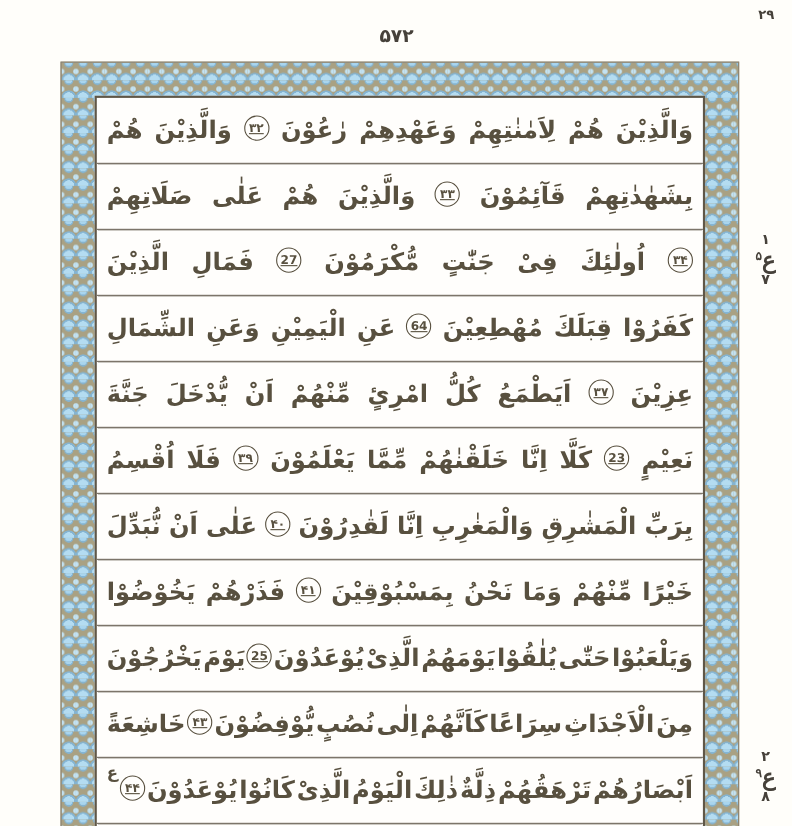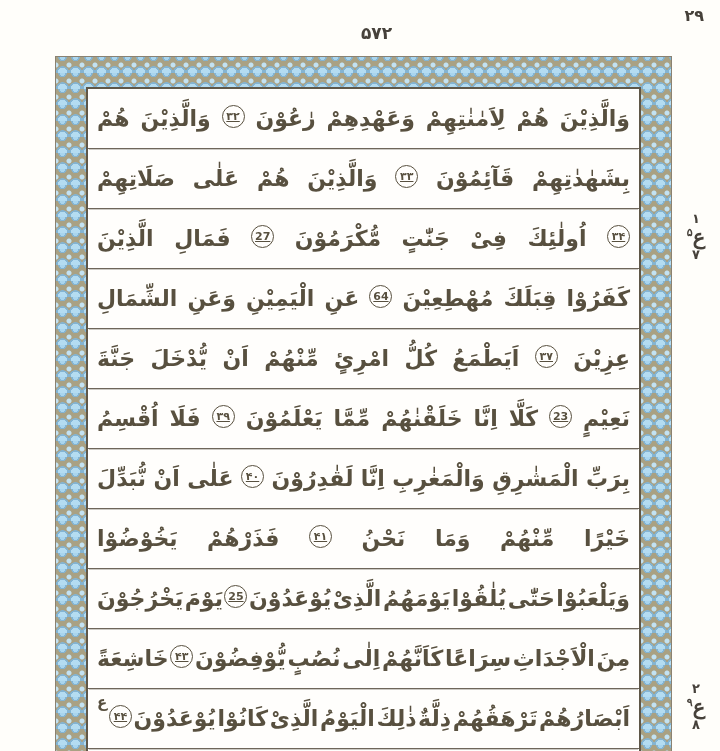--- a/index.html
+++ b/index.html
@@ -11,23 +11,23 @@
   }
   .page { position: relative; width: 720px; height: 751px; }
 
   
   .juz-marker {
     position: absolute; top: 6px; right: 16px;
     direction: rtl; display: flex; align-items: baseline; gap: 7px;
     font-size: 21px; font-weight: bold; color: #46413a;
     letter-spacing: -0.5px;
   }
-  .juz-marker .num { font-size: 16px; }
+  .juz-marker .num { font-size: 12px; }
   .page-number {
-    position: absolute; top: 23px; left: 68px; width: 617px;
+    position: absolute; top: 23px; left: 52px; width: 617px;
     text-align: center; font-size: 17px; font-weight: bold; color: #46413a;
   }
 
   
   .frame {
     position: absolute; left: 55px; top: 56px;
     width: 617px; height: 740px; 
     box-sizing: border-box;
     border: 1px solid #8a8272;
     background-color: #a9a183;
@@ -170,20 +170,21 @@
           <span class="ayah-marker">۴۰</span>
           <span class="word">عَلٰى</span>
           <span class="word">اَنْ</span>
           <span class="word">نُّبَدِّلَ</span>
         </div>
         <div class="line">
           <span class="word">خَيْرًا</span>
           <span class="word">مِّنْهُمْ</span>
           <span class="word">وَمَا</span>
           <span class="word">نَحْنُ</span>
+          <span class="word">بِمَسْبُوْقِيْنَ</span>
           <span class="ayah-marker">۴۱</span>
           <span class="word">فَذَرْهُمْ</span>
           <span class="word">يَخُوْضُوْا</span>
         </div>
         <div class="line">
           <span class="word">وَيَلْعَبُوْا</span>
           <span class="word">حَتّٰى</span>
           <span class="word">يُلٰقُوْا</span>
           <span class="word">يَوْمَهُمُ</span>
           <span class="word">الَّذِىْ</span>

